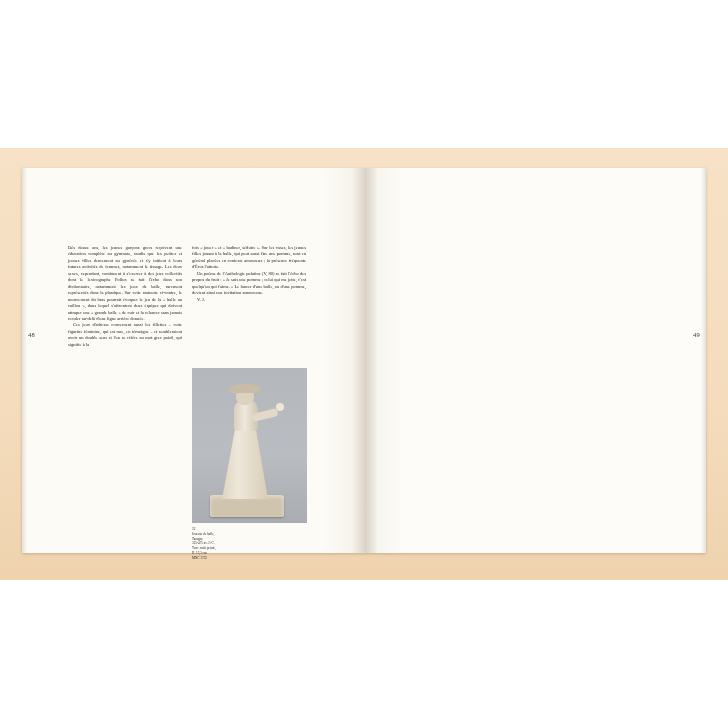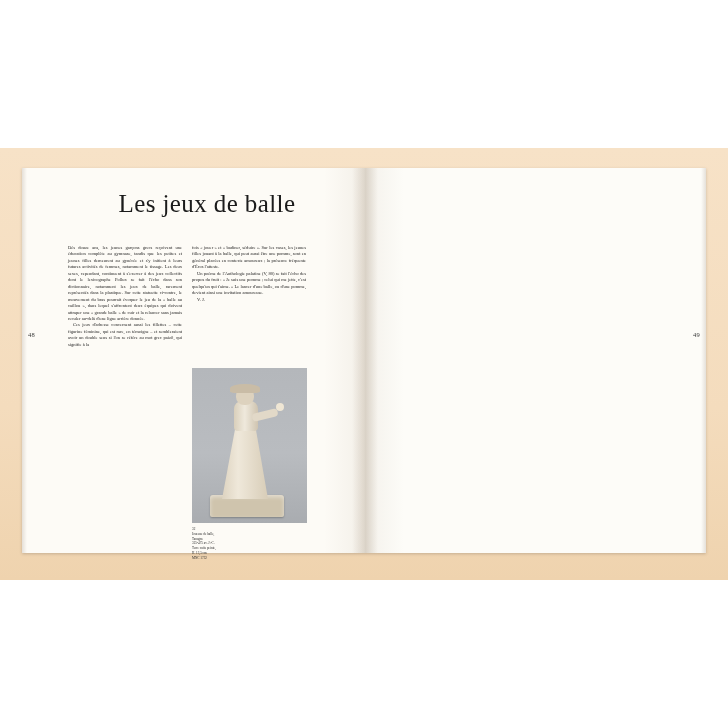--- a/index.html
+++ b/index.html
@@ -198,21 +198,20 @@
 <div class="page">
 
   <div class="backdrop"></div>
   <div class="backdrop-inner-shade"></div>
 
   <div class="spread">
 
     <div class="page-left">
       <div class="curve-left"></div>
 
-      <div class="chapter-title">Les jeux de balle</div>
 
       <div class="folio folio-left">48</div>
 
       <div class="col col-1">
         <p>Dès douze ans, les jeunes garçons grecs reçoivent une éducation complète au gymnase, tandis que les petites et jeunes filles demeurent au gynécée et s'y initient à leurs futures activités de femmes, notamment le tissage. Les deux sexes, cependant, continuent à s'exercer à des jeux collectifs dont le lexicographe Pollux se fait l'écho dans son dictionnaire, notamment les jeux de balle, rarement représentés dans la plastique. Sur cette statuette ci-contre, le mouvement du bras pourrait évoquer le jeu de la « balle au caillou », dans lequel s'affrontent deux équipes qui doivent attraper une « grande balle » de cuir et la relancer sans jamais reculer au-delà d'une ligne arrière donnée.</p>
         <p>Ces jeux d'adresse concernent aussi les fillettes – cette figurine féminine, qui est rare, en témoigne – et sembleraient avoir un double sens si l'on se réfère au mot grec paizô, qui signifie à la</p>
       </div>
 
       <div class="col col-2">
         <p>fois « jouer » et « badiner, séduire ». Sur les vases, les jeunes filles jouant à la balle, qui peut aussi être une pomme, sont en général placées en contexte amoureux ; la présence fréquente d'Éros l'atteste.</p>

